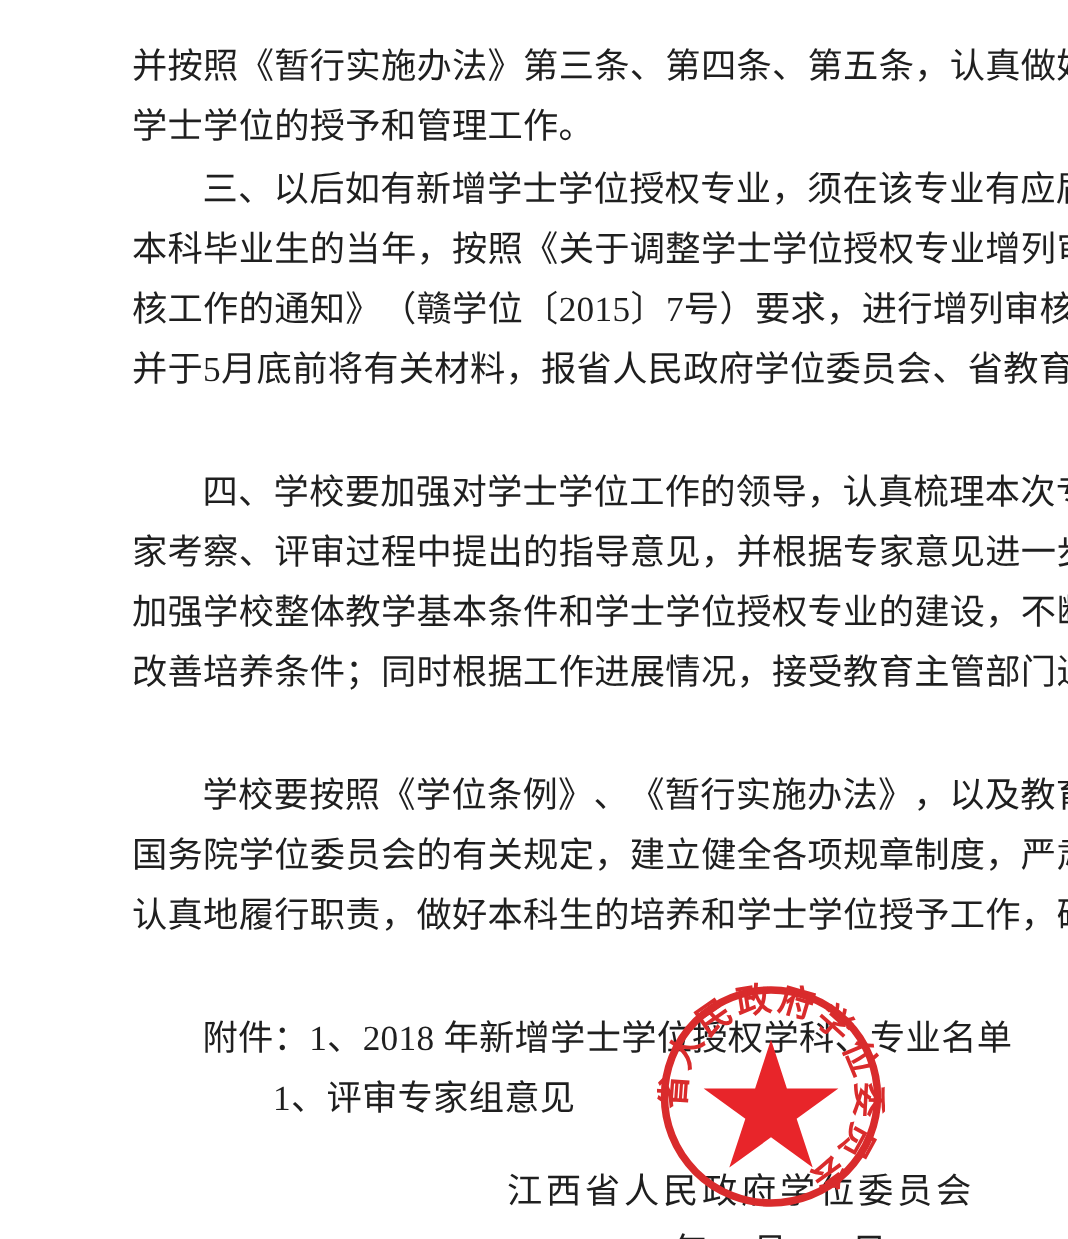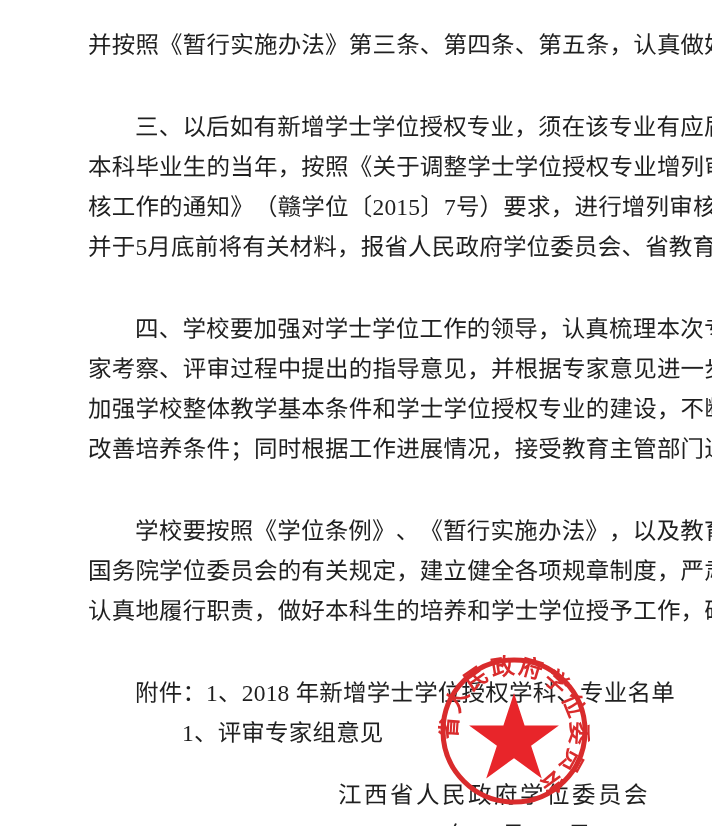--- a/index.html
+++ b/index.html
@@ -105,20 +105,23 @@
         <span>、</span>
         <span>第</span>
         <span>五</span>
         <span>条</span>
         <span>，</span>
         <span>认</span>
         <span>真</span>
         <span>做</span>
         <span>好</span>
       </div>
+    <div class="line" style="top:62px">
+      <span>学士学位的授予和管理工作。</span>
+    </div>
 
     <div class="line indent-2 justify" style="top:104px">
         <span>三</span>
         <span>、</span>
         <span>以</span>
         <span>后</span>
         <span>如</span>
         <span>有</span>
         <span>新</span>
         <span>增</span>

